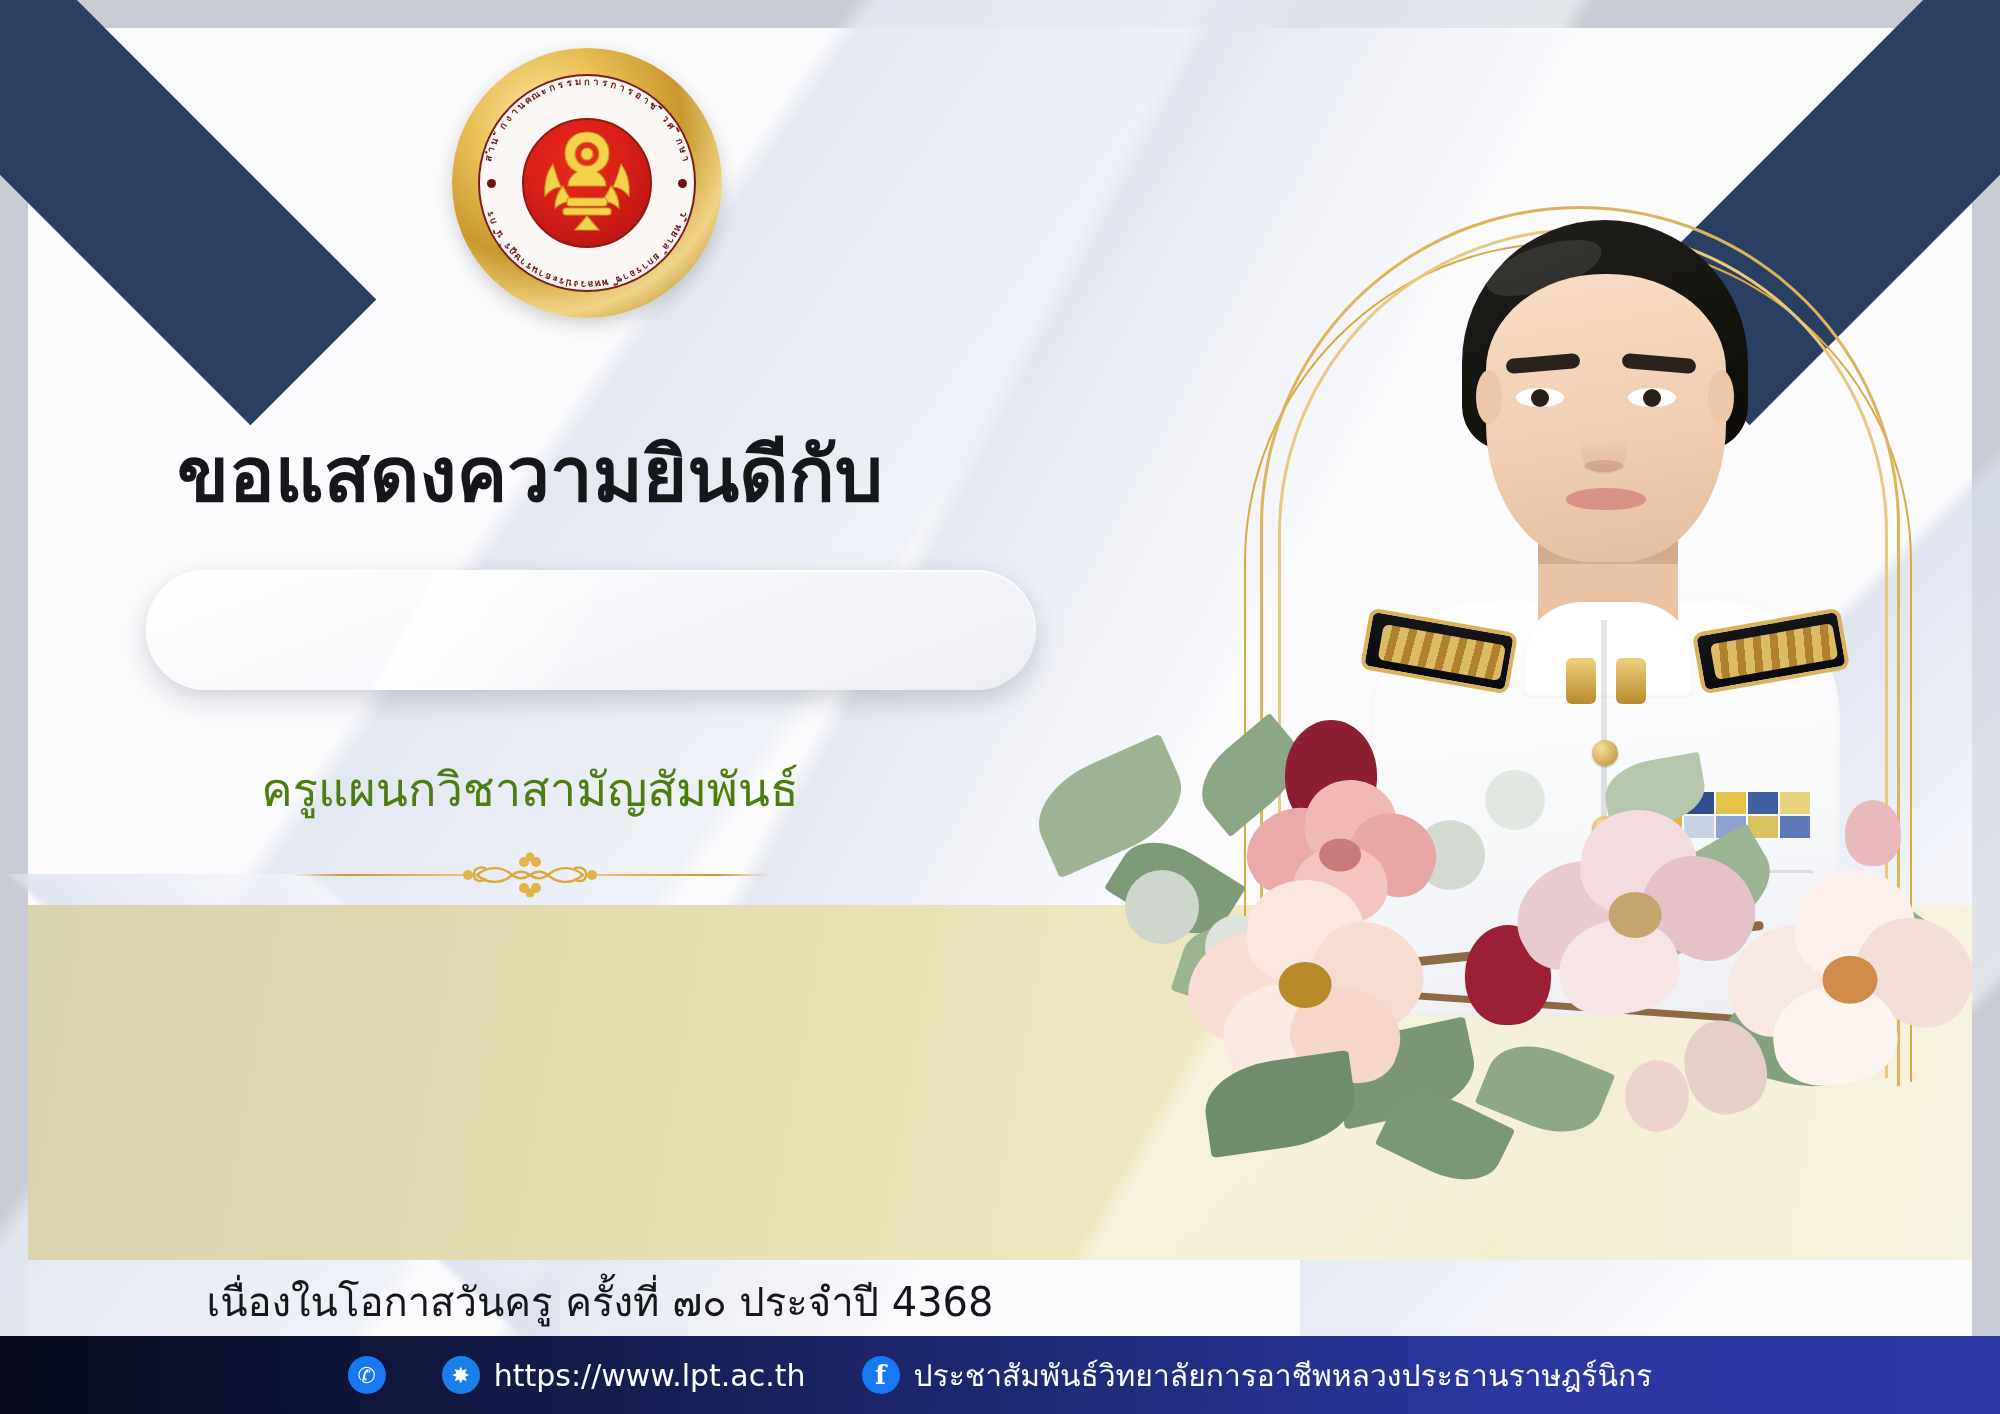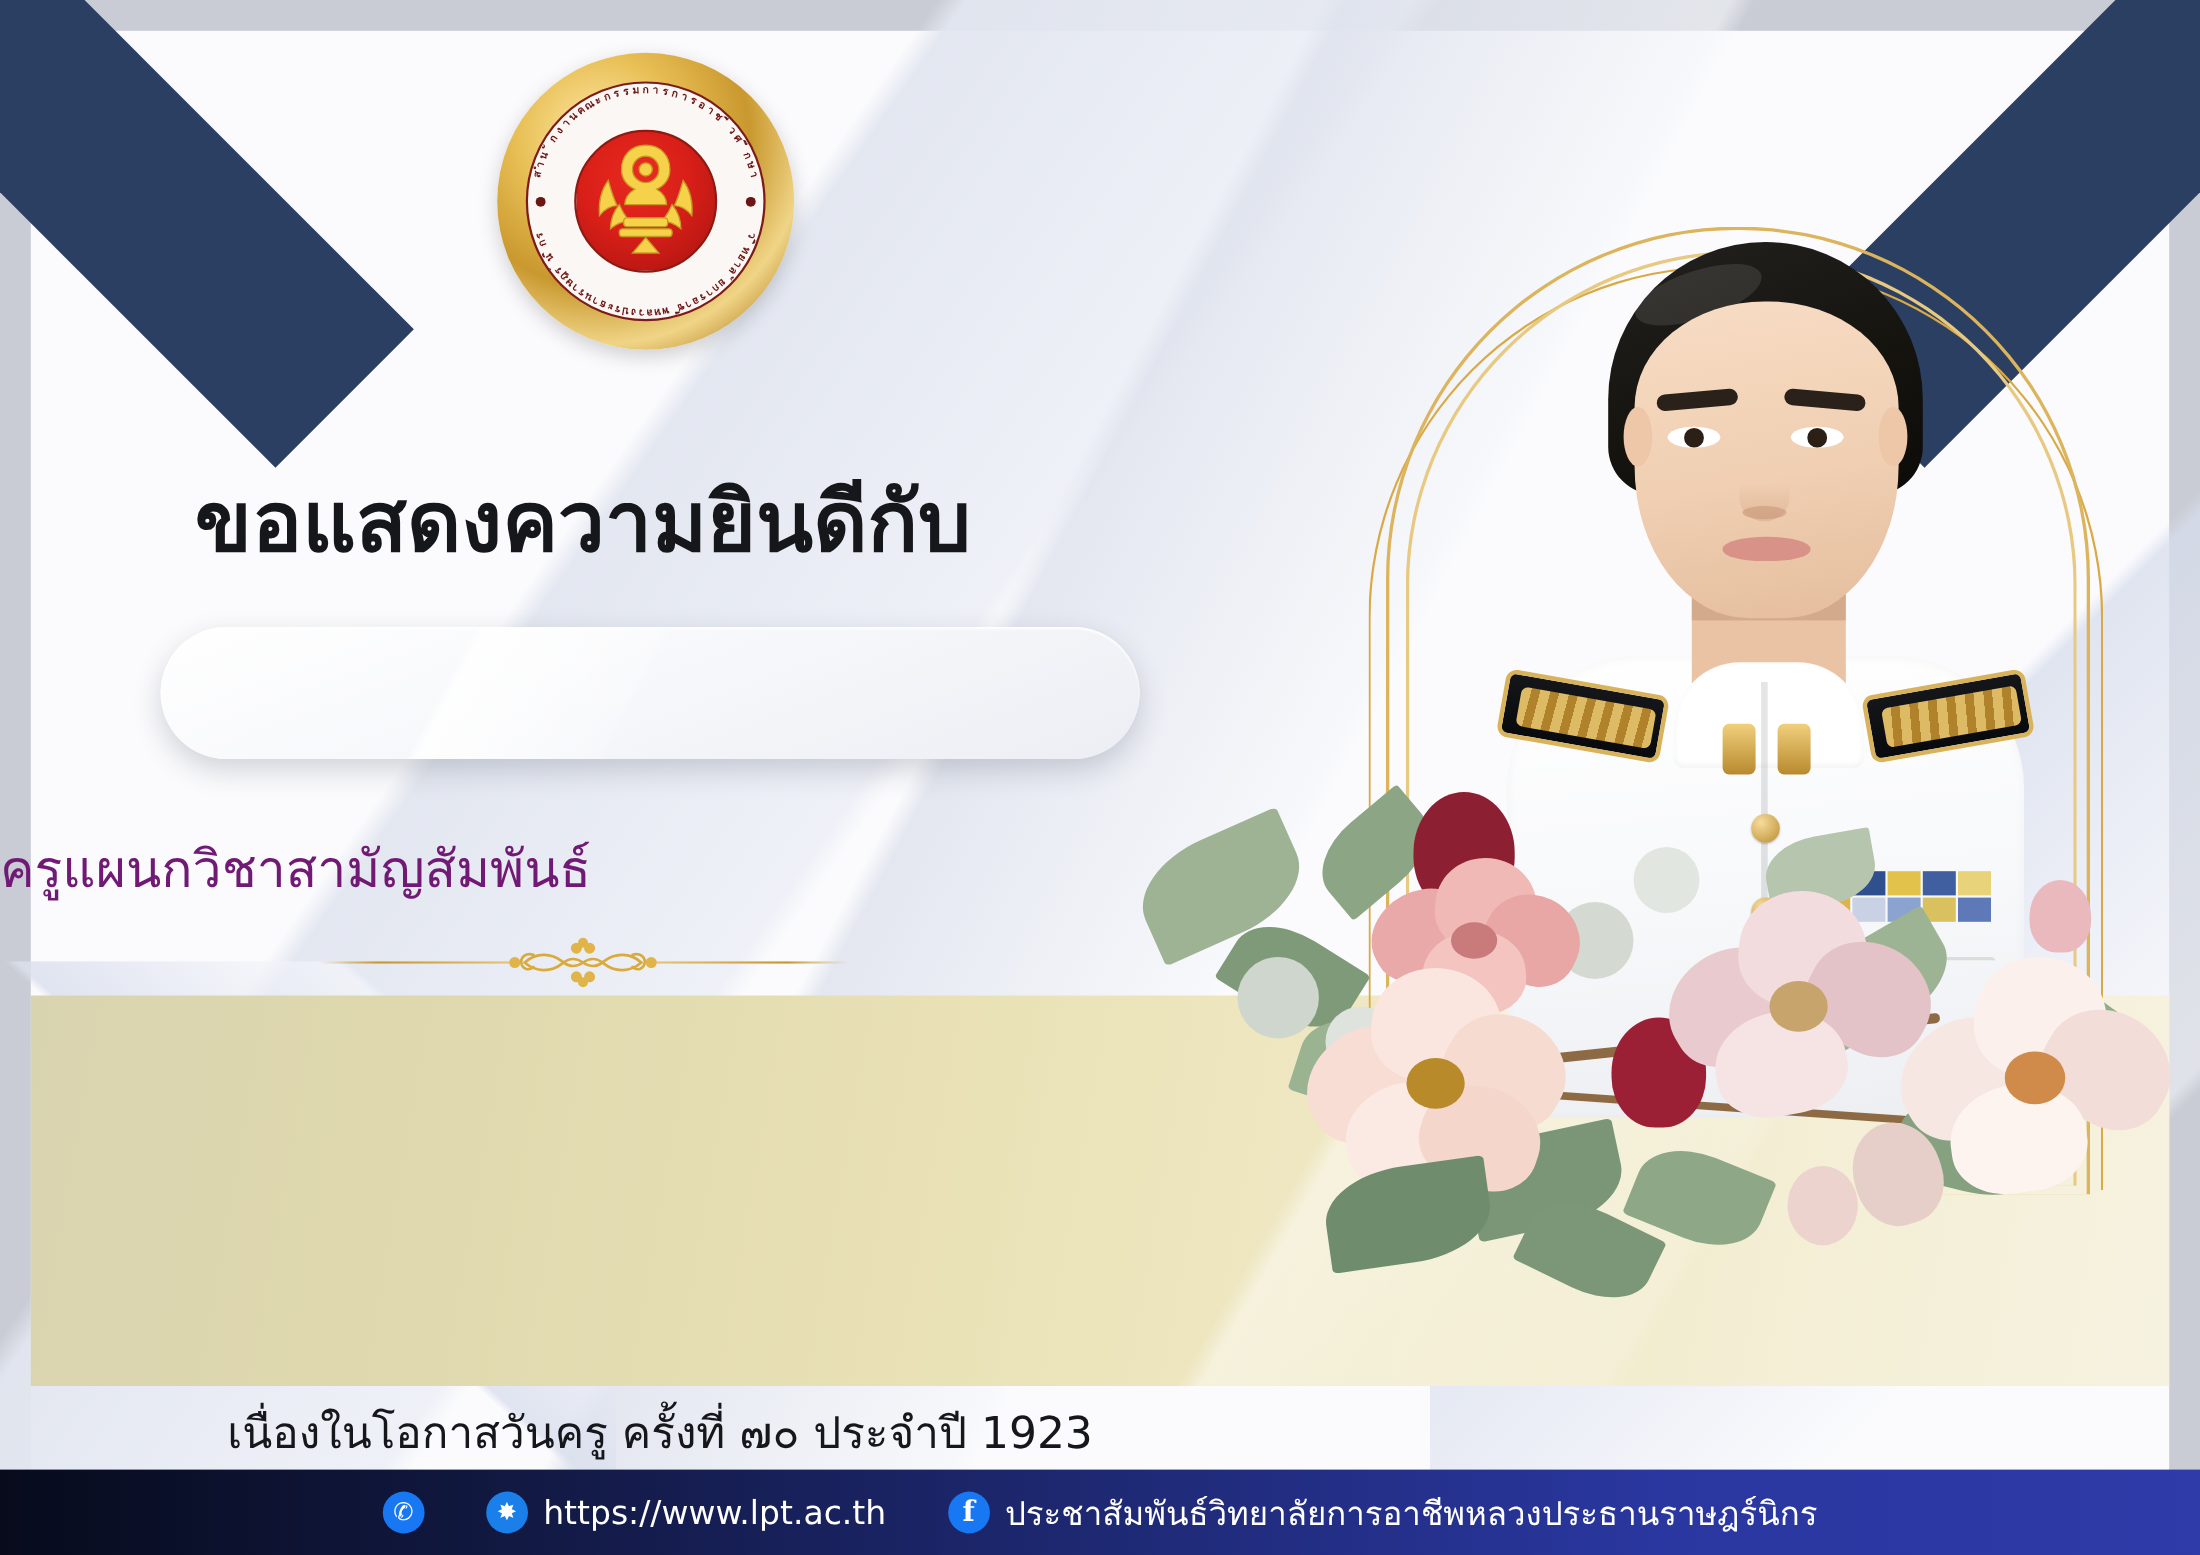--- a/index.html
+++ b/index.html
@@ -131,22 +131,22 @@
     font-size:68px;font-weight:bold;
     color:#fdf3cf;
     font-family:"DejaVu Sans","Liberation Sans",sans-serif;
     -webkit-text-stroke:9px #a4601a;
     paint-order:stroke fill;
     letter-spacing:1px;
     text-shadow:0 4px 6px rgba(90,55,10,.28);
   }
 
   .role{
-    position:absolute;left:0;top:752px;width:1060px;text-align:left;
-    font-size:47px;color:#701a75;
+    position:absolute;left:0;top:752px;width:1060px;text-align:center;
+    font-size:47px;color:#4d7c0f;
     font-family:"DejaVu Sans","Liberation Sans",sans-serif;
   }
 
   
   .divider{
     position:absolute;left:290px;top:852px;width:480px;height:46px;
   }
   .divider .ln{
     position:absolute;top:22px;height:2px;
     background:linear-gradient(90deg,rgba(201,152,46,0) 0%,#c9982e 30%,#e8c877 100%);
@@ -431,21 +431,21 @@
         <circle cx="69" cy="10" r="5"></circle>
           <circle cx="81" cy="10" r="5"></circle>
           <circle cx="75" cy="5" r="4.5"></circle>
         <circle cx="69" cy="36" r="5"></circle>
           <circle cx="81" cy="36" r="5"></circle>
           <circle cx="75" cy="41" r="4.5"></circle>
       </g>
     </svg>
   </div>
 
-  <div class="occasion">เนื่องในโอกาสวันครู ครั้งที่ ๗๐ ประจำปี 1923</div>
+  <div class="occasion">เนื่องในโอกาสวันครู ครั้งที่ ๗๐ ประจำปี 4368</div>
 
   <div class="portrait-wrap">
     <div class="arch three"></div>
     <div class="arch"></div>
     <div class="arch two"></div>
 
     <div class="person">
       <div class="p-uniform"></div>
       <div class="p-neck"></div>
       <div class="p-shadow"></div>

